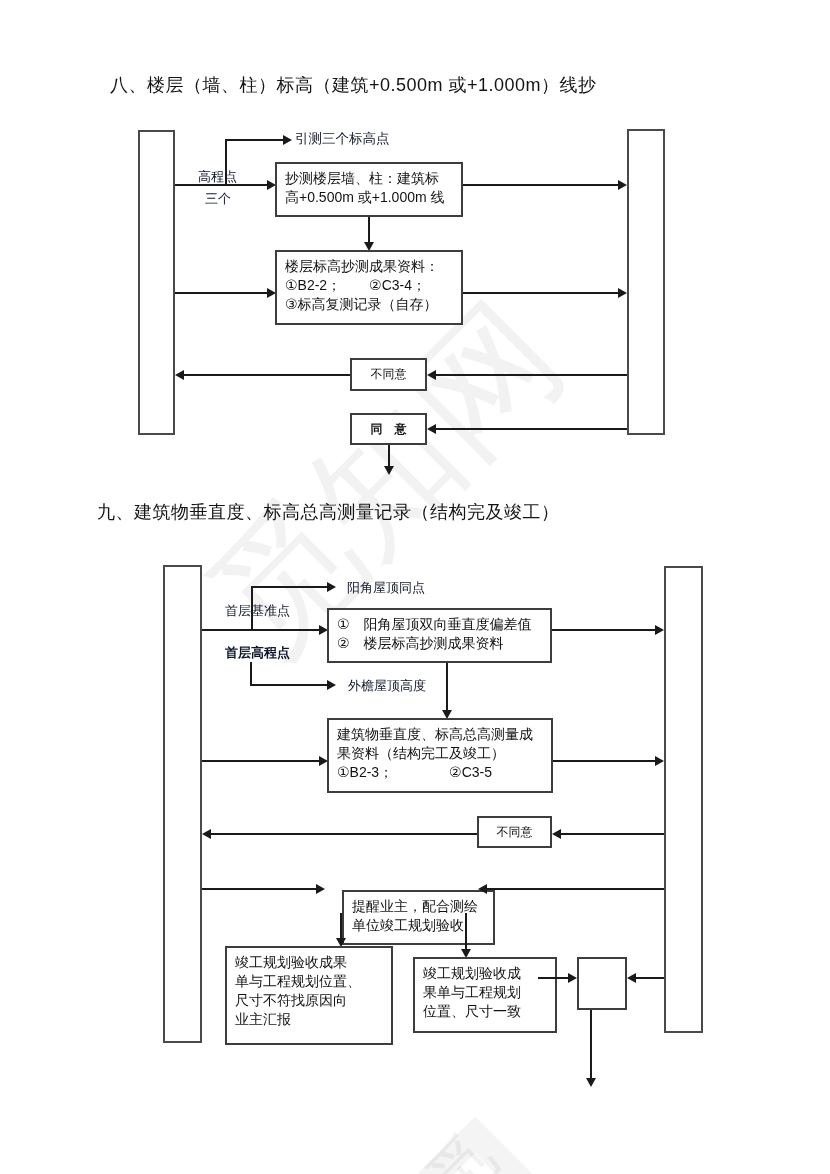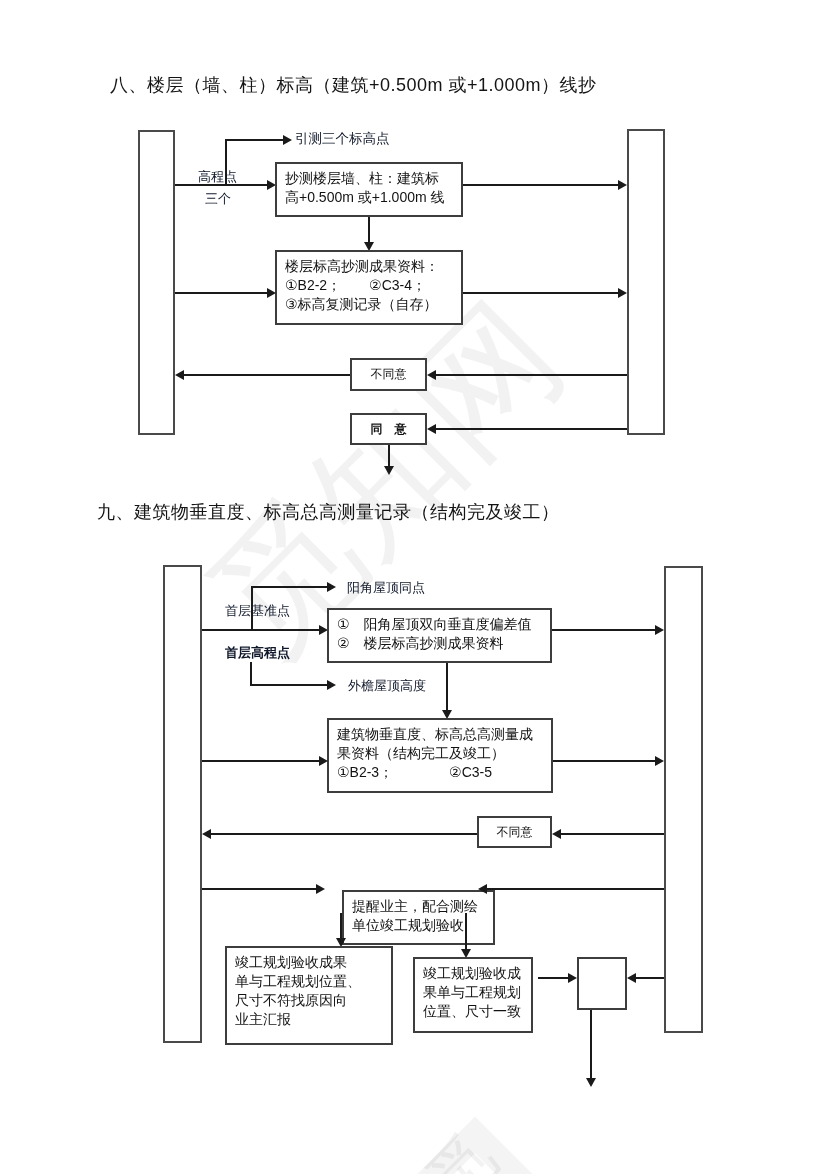--- a/index.html
+++ b/index.html
@@ -128,21 +128,21 @@
 
   <div class="vline" style="left:340px;top:913px;height:25px;"></div>
   <div class="ar d" style="left:336px;top:938px;"></div>
   <div class="vline" style="left:465px;top:913px;height:36px;"></div>
   <div class="ar d" style="left:461px;top:949px;"></div>
 
   <div class="fbox" style="left:225px;top:946px;width:168px;height:99px;">竣工规划验收成果
 单与工程规划位置、
 尺寸不符找原因向
 业主汇报</div>
-  <div class="fbox" style="left:413px;top:957px;width:120px;height:76px;">竣工规划验收成
+  <div class="fbox" style="left:413px;top:957px;width:144px;height:76px;">竣工规划验收成
 果单与工程规划
 位置、尺寸一致</div>
 
   <div class="hline" style="left:538px;top:977px;width:30px;"></div>
   <div class="ar r" style="left:568px;top:973px;"></div>
   <div class="fbox" style="left:577px;top:957px;width:50px;height:53px;"></div>
   <div class="hline" style="left:636px;top:977px;width:28px;"></div>
   <div class="ar l" style="left:627px;top:973px;"></div>
 
   <div class="vline" style="left:590px;top:1010px;height:68px;"></div>

